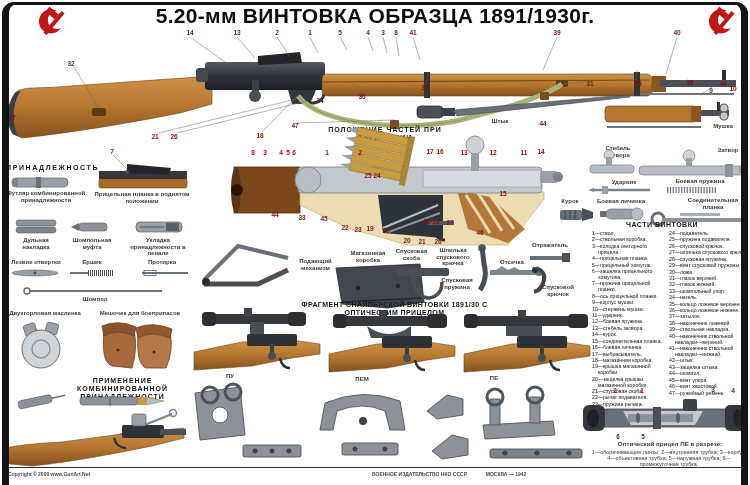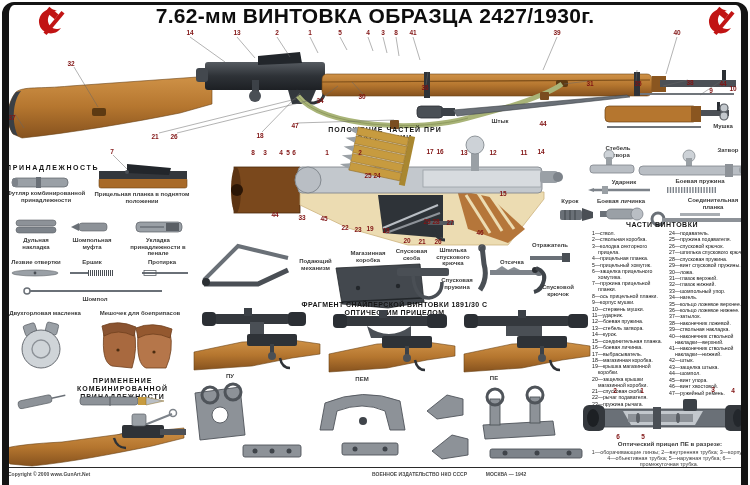--- a/index.html
+++ b/index.html
@@ -23,21 +23,21 @@
 </head>
 <body>
 
 <div id="poster">
 
   <svg class="abs" style="left:32px;top:7px" width="34" height="34" viewBox="0 0 34 34">
     <path d="M25 4 A 12 12 0 1 0 29 21 A 9 9 0 1 1 25 4 Z" fill="#c11414"></path>
     <rect x="20" y="2" width="4" height="28" transform="rotate(40 22 16)" fill="#c11414"></rect>
     <rect x="14" y="3" width="12" height="6" transform="rotate(40 20 6)" fill="#c11414"></rect>
   </svg>
-  <div class="title">7.62-мм ВИНТОВКА ОБРАЗЦА 2427/1930г.</div>
+  <div class="title">5.20-мм ВИНТОВКА ОБРАЗЦА 1891/1930г.</div>
   <svg class="abs" style="left:702px;top:7px" width="34" height="34" viewBox="0 0 34 34">
     <path d="M25 4 A 12 12 0 1 0 29 21 A 9 9 0 1 1 25 4 Z" fill="#c11414"></path>
     <rect x="20" y="2" width="4" height="28" transform="rotate(40 22 16)" fill="#c11414"></rect>
     <rect x="14" y="3" width="12" height="6" transform="rotate(40 20 6)" fill="#c11414"></rect>
   </svg>
 
   <svg class="abs" style="left:0;top:36px" width="750" height="114" viewBox="0 0 750 114">
     <defs>
       <linearGradient id="wood" x1="0" y1="0" x2="0" y2="1">
         <stop offset="0" stop-color="#cf9247"></stop>

